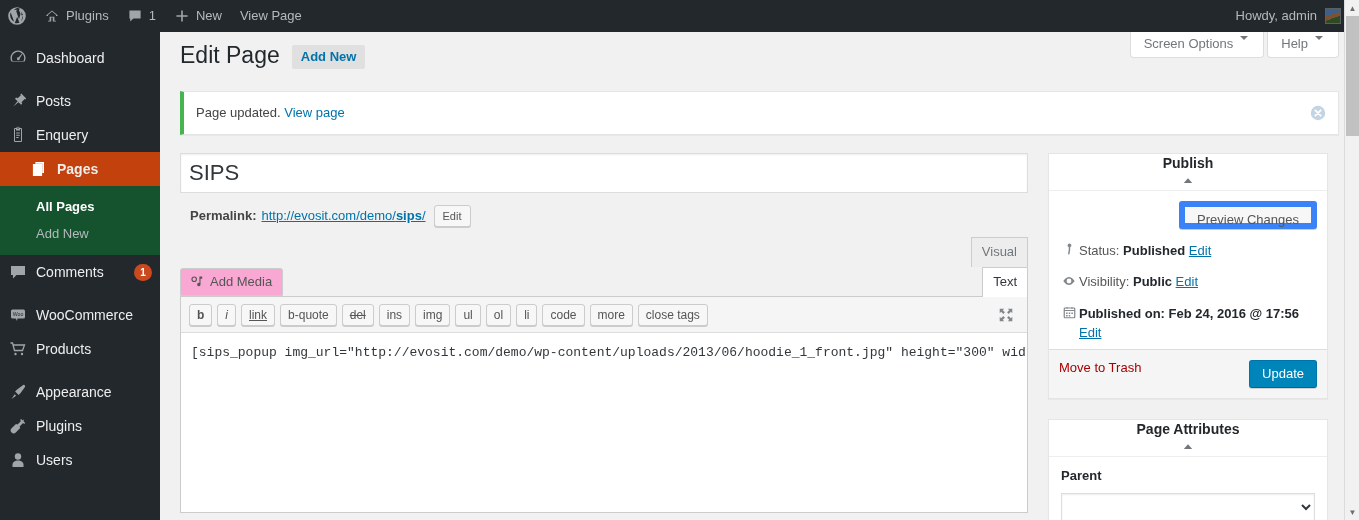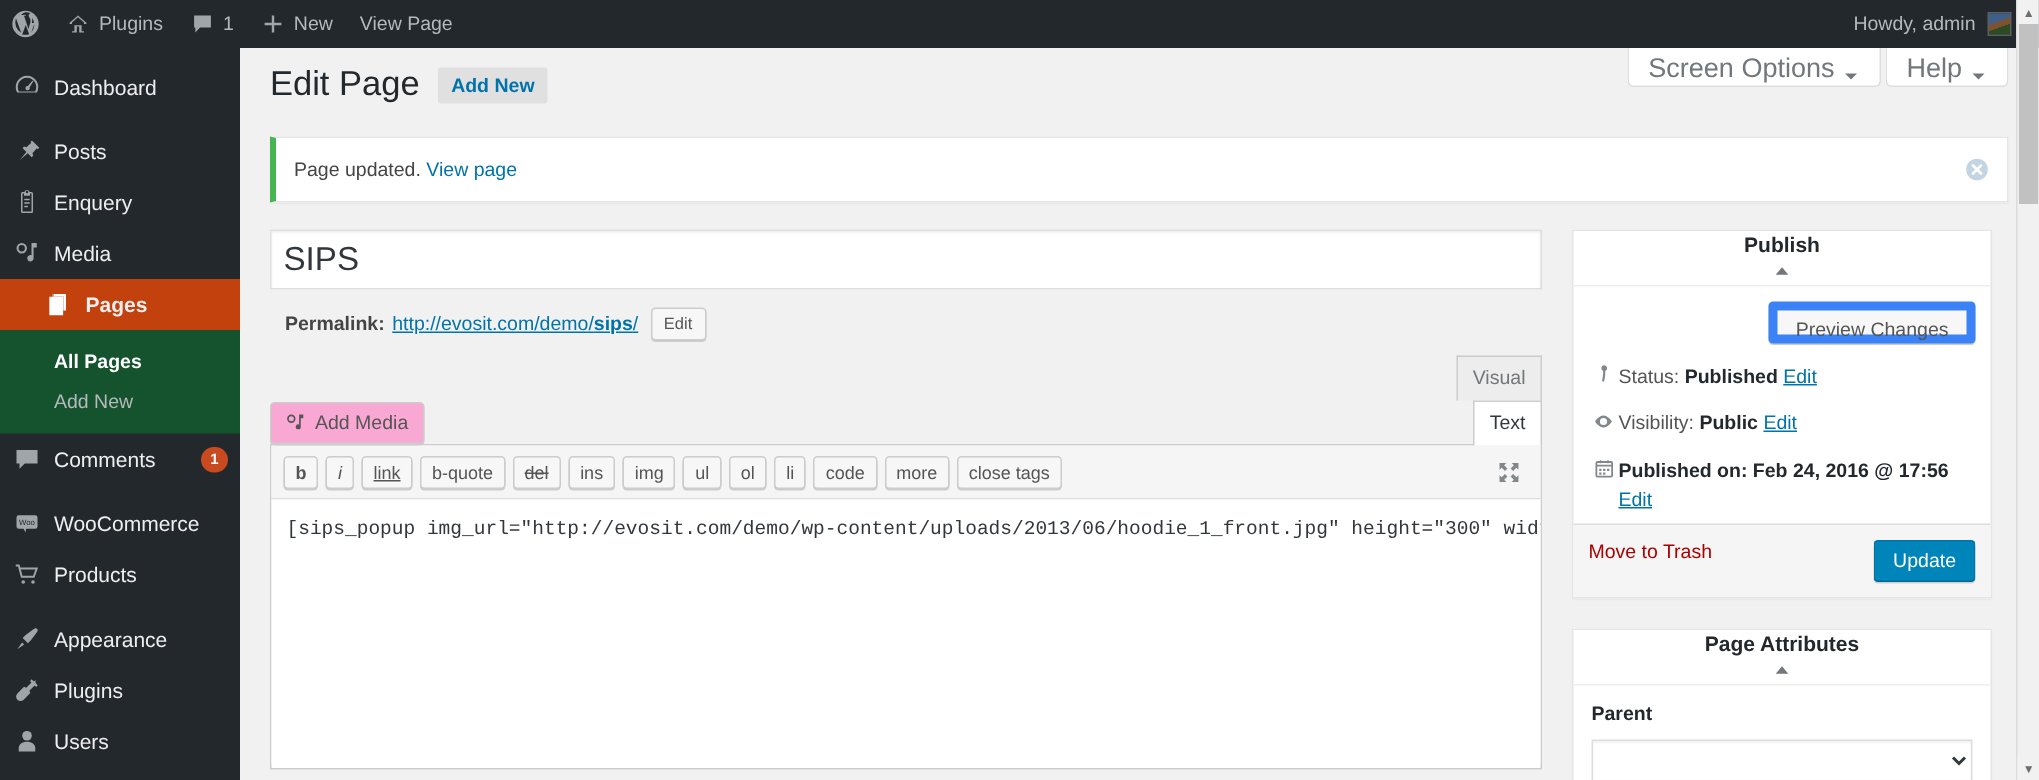--- a/index.html
+++ b/index.html
@@ -121,24 +121,24 @@
     display: flex;
   }
   .smbtn {
     height: 26px; line-height: 24px;
     padding: 0 15px 0 13px;
     background: #fff;
     border: 1px solid #ddd;
     border-top: none;
     border-radius: 0 0 4px 4px;
     color: #72777c;
-    font-size: 18px;
+    font-size: 13px;
     cursor: pointer;
     margin-left: 3px;
-    display: flex; align-items: flex-end;
+    display: flex; align-items: flex-start;
   }
   .smbtn .caret {
     margin-left: 7px;
     border: 4px solid transparent;
     border-top-color: #72777c;
     margin-top: 4px;
   }
 
   .inner { padding: 0 20px 0 20px; }
 
@@ -543,28 +543,20 @@
   <div class="menu-item">
     <span class="mi-icon">
       <svg width="20" height="20" viewBox="0 0 20 20">
           <path fill="currentColor" d="M13 3h-1.2a1.9 1.9 0 0 0-3.6 0H7a1 1 0 0 0-1 1v12a1 1 0 0 0 1 1h6a1 1 0 0 0 1-1V4a1 1 0 0 0-1-1zm-3-.8a.8.8 0 1 1-.8.8.8.8 0 0 1 .8-.8zM13 16H7V4h1v1.5h4V4h1z"></path>
           <path fill="currentColor" d="M8.2 7.5h3.6v1H8.2zm0 2.3h3.6v1H8.2zm0 2.3h2.4v1H8.2z"></path>
         </svg>
     </span>
     <span class="mi-label">Enquery</span>
   </div>
 
-  <div class="menu-item">
-    <span class="mi-icon">
-      <svg width="20" height="20" viewBox="0 0 20 20">
-          <path fill="currentColor" d="M6.5 3A3.5 3.5 0 1 0 10 6.5 3.5 3.5 0 0 0 6.5 3zm0 1.4A2.1 2.1 0 1 1 4.4 6.5 2.1 2.1 0 0 1 6.5 4.4zM13 3v8.2a2.1 2.1 0 1 0 1.4 1.9V6h2.1V3z"></path>
-        </svg>
-    </span>
-    <span class="mi-label">Media</span>
-  </div>
 
   <div class="menu-item current">
     <span class="mi-icon">
       <svg width="20" height="20" viewBox="0 0 20 20">
           <path fill="currentColor" d="M6 3h8v11H6z" opacity=".55"></path>
           <path fill="currentColor" d="M4.5 5.5h8v11h-8z" stroke="currentColor" stroke-width="1.2"></path>
           <path fill="currentColor" d="M7 3h8v11h-1.5V4.5H7z"></path>
         </svg>
     </span>
     <span class="mi-label">Pages</span>

